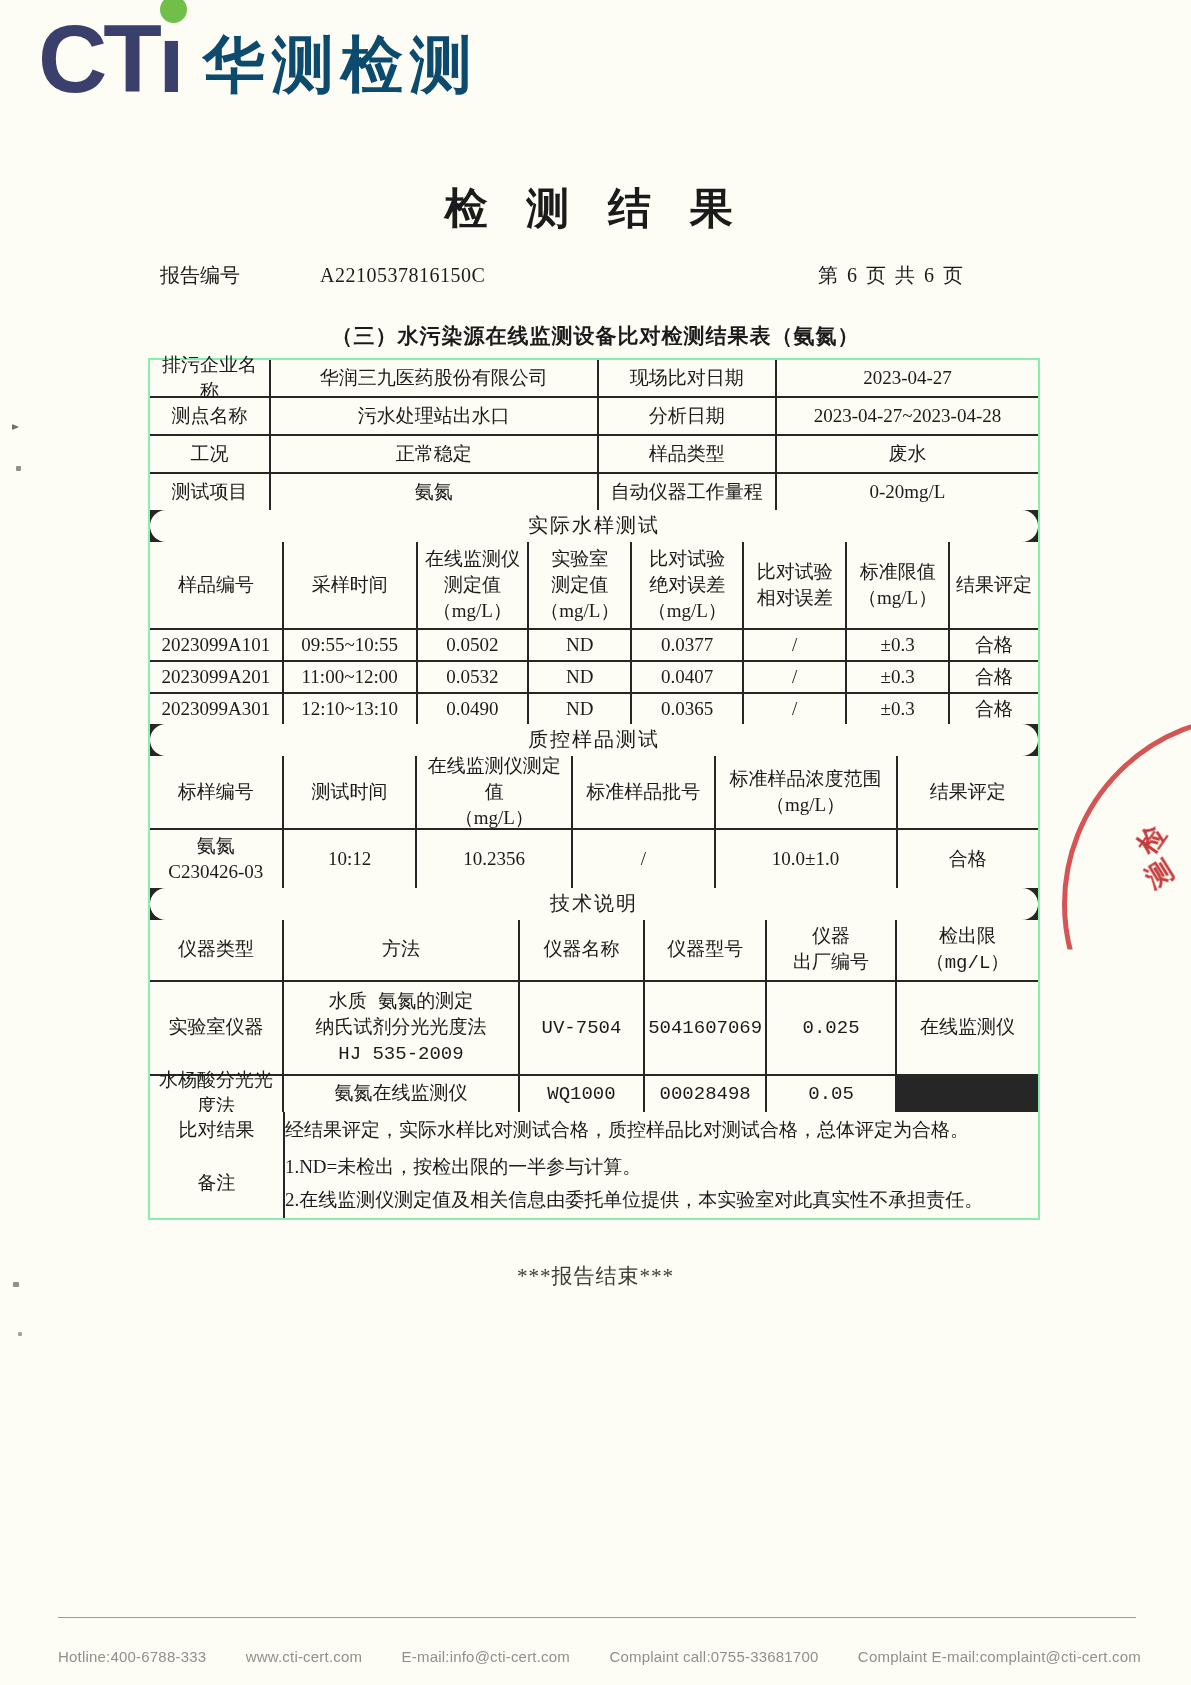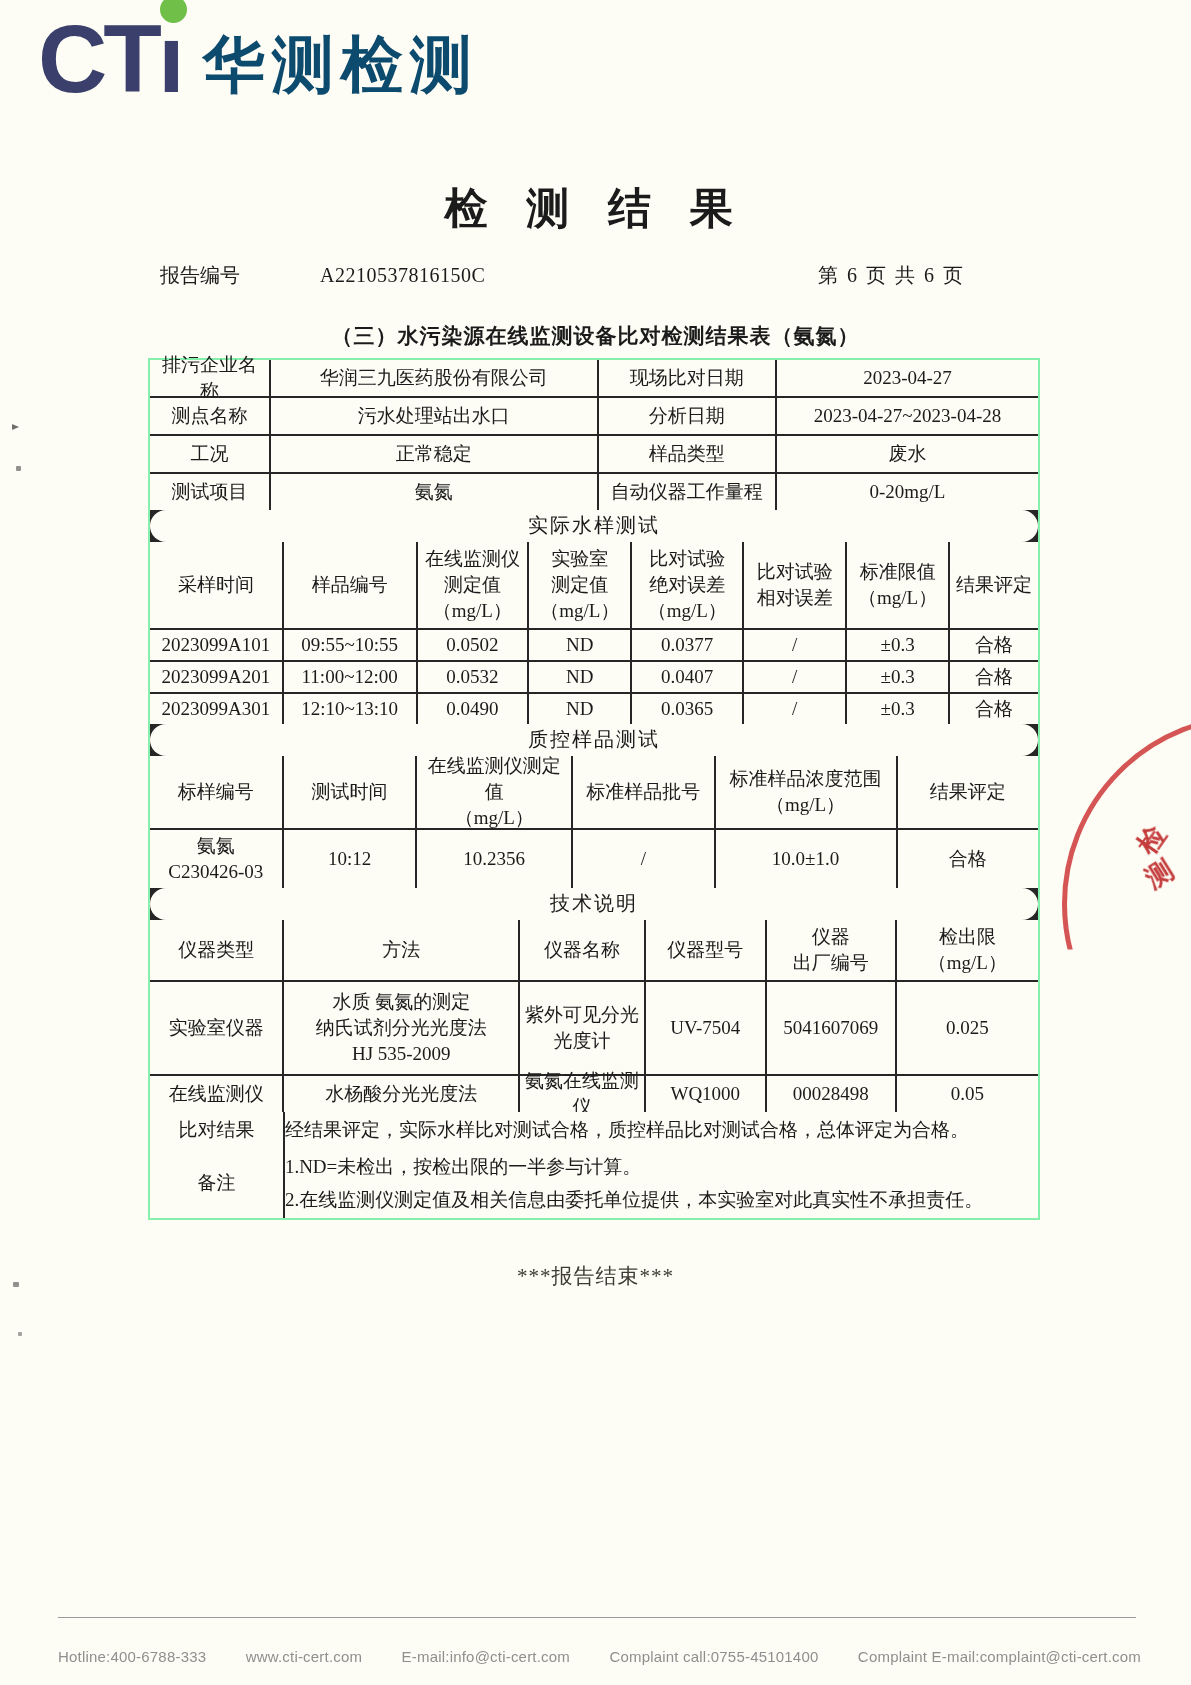--- a/index.html
+++ b/index.html
@@ -32,21 +32,21 @@
   .g{display:grid; gap:2px; background:#262626;}
   .cell{background:#fdfcf5; display:flex; align-items:center; justify-content:center;
     text-align:center; white-space:pre-line; font-size:19px; line-height:1.38; padding:2px 3px;}
   .band{font-size:20px; letter-spacing:2px;border-radius:16px;}
   .left{justify-content:flex-start; text-align:left; padding-left:0;}
   .t-info{grid-template-columns:13.5fr 36.9fr 20fr 29.6fr; grid-auto-rows:36px;}
   .t-band{grid-template-columns:1fr; grid-auto-rows:32px;}
   .t-water{grid-template-columns:15fr 15fr 12.5fr 11.5fr 12.5fr 11.5fr 11.5fr 10fr;
     grid-template-rows:86px 30px 30px 30px;}
   .t-qc{grid-template-columns:15fr 15fr 17.5fr 16fr 20.5fr 16fr; grid-template-rows:72px 58px;}
-  .t-tech{grid-template-columns:15fr 26.5fr 14fr 13.5fr 14.5fr 16fr; grid-template-rows:60px 92px 36px;}
+  .t-tech{grid-template-columns:15fr 26.5fr 14fr 13.5fr 14.5fr 16fr; grid-template-rows:60px 92px 36px;font-family:Liberation Mono, monospace;}
   .t-cmp{grid-template-columns:15fr 85fr; grid-auto-rows:36px;}
   .t-rem{grid-template-columns:15fr 85fr; grid-auto-rows:70px;}
   .rem-text{line-height:1.75;}
   
   .endmark{position:absolute; top:1262px; left:0; width:100%; text-align:center;
     font-size:21px; letter-spacing:1px; color:#3c3a33;}
   
   .stamp-ring{position:absolute; left:1062px; top:714px; width:370px; height:370px;
     border:5px solid rgba(205,55,55,0.85); border-radius:50%;
     clip-path:inset(0 0 38% 0); filter:blur(0.4px);}
@@ -107,22 +107,22 @@
       <div class="cell">测试项目</div>
       <div class="cell">氨氮</div>
       <div class="cell">自动仪器工作量程</div>
       <div class="cell">0-20mg/L</div>
     </div>
 
     <div class="g t-band">
       <div class="cell band">实际水样测试</div>
     </div>
     <div class="g t-water">
+      <div class="cell">样品编号</div>
       <div class="cell">采样时间</div>
-      <div class="cell">样品编号</div>
       <div class="cell">在线监测仪
 测定值
 （mg/L）</div>
       <div class="cell">实验室
 测定值
 （mg/L）</div>
       <div class="cell">比对试验
 绝对误差
 （mg/L）</div>
       <div class="cell">比对试验
@@ -191,22 +191,20 @@
       <div class="cell">仪器型号</div>
       <div class="cell">仪器
 出厂编号</div>
       <div class="cell">检出限
 （mg/L）</div>
 
       <div class="cell">实验室仪器</div>
       <div class="cell">水质 氨氮的测定
 纳氏试剂分光光度法
 HJ 535-2009</div>
-      <div class="cell">紫外可见分光
-光度计</div>
       <div class="cell">UV-7504</div>
       <div class="cell">5041607069</div>
       <div class="cell">0.025</div>
 
       <div class="cell">在线监测仪</div>
       <div class="cell">水杨酸分光光度法</div>
       <div class="cell">氨氮在线监测仪</div>
       <div class="cell">WQ1000</div>
       <div class="cell">00028498</div>
       <div class="cell">0.05</div>
@@ -234,17 +232,17 @@
   <span class="speck sp1"></span>
   <span class="speck sp2"></span>
   <span class="speck sp3"></span>
   <span class="speck sp4"></span>
 
   <div class="foot-line"></div>
   <div class="footer">
     <span>Hotline:400-6788-333</span>
     <span>www.cti-cert.com</span>
     <span>E-mail:info@cti-cert.com</span>
-    <span>Complaint call:0755-45101400</span>
+    <span>Complaint call:0755-33681700</span>
     <span>Complaint E-mail:complaint@cti-cert.com</span>
   </div>
 
 </div>
 
 </body></html>

